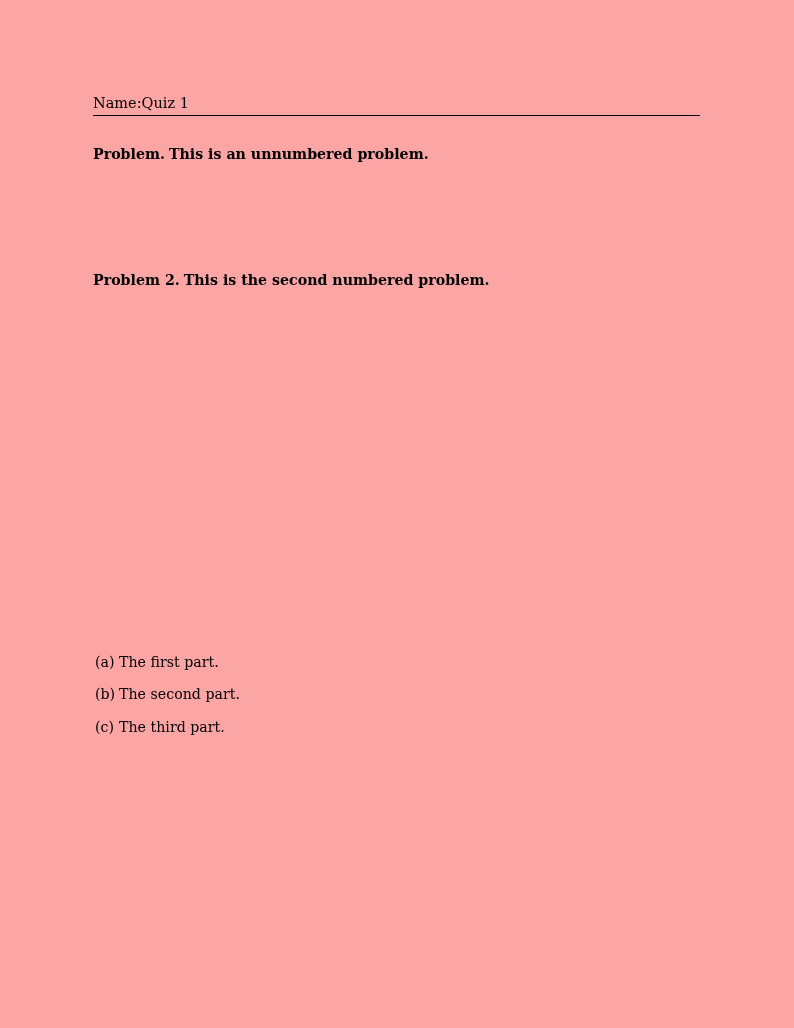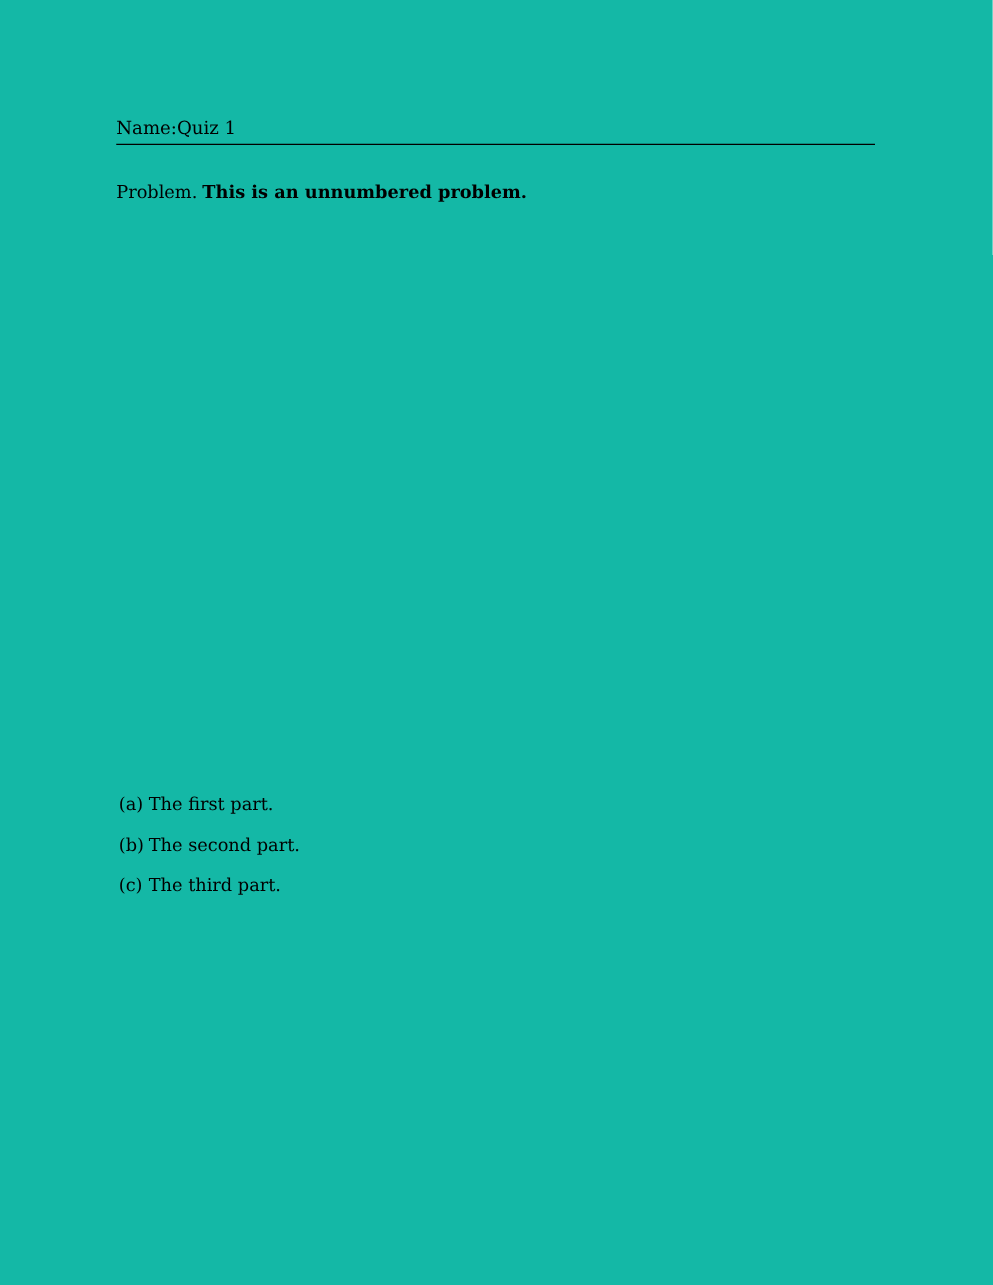--- a/index.html
+++ b/index.html
@@ -16,21 +16,21 @@
     color: #000000;
     overflow: hidden;
   }
 
   .page {
     position: absolute;
     top: 0;
     left: 0;
     width: 794px;
     height: 1028px;
-    background: #14b8a6;
+    background: #fca5a5;
   }
 
   
   .exam-header {
     position: absolute;
     left: 93px;
     top: 95px;
     width: 607px;
     border-bottom: 1.1px solid #000000;
     padding-bottom: 3px;
@@ -64,21 +64,21 @@
   }
 
   .problem {
     font-size: 14.2px;
     line-height: 1.25;
     margin: 0;
     padding: 0;
     white-space: nowrap;
   }
   .problem-label {
-    font-weight: normal;
+    font-weight: bold;
   }
   .problem-text {
     font-weight: bold;
   }
   .problem-label + .problem-text {
     margin-left: 4px;
   }
 
   
   .gap-sm { height: 36px; }
@@ -124,20 +124,23 @@
 
     <p class="problem">
       <span class="problem-label">Problem.</span><span class="problem-text">This is an unnumbered problem.</span>
     </p>
 
     <div class="gap-sm"></div>
 
 
     <div class="gap-md"></div>
 
+    <p class="problem">
+      <span class="problem-label">Problem 2.</span><span class="problem-text">This is the second numbered problem.</span>
+    </p>
 
     <div class="gap-lg"></div>
 
 
     <ul class="parts">
       <li class="part-item">
         <span class="part-marker">(a)</span>
         <span class="part-text">The first part.</span>
       </li>
       <li class="part-item">

